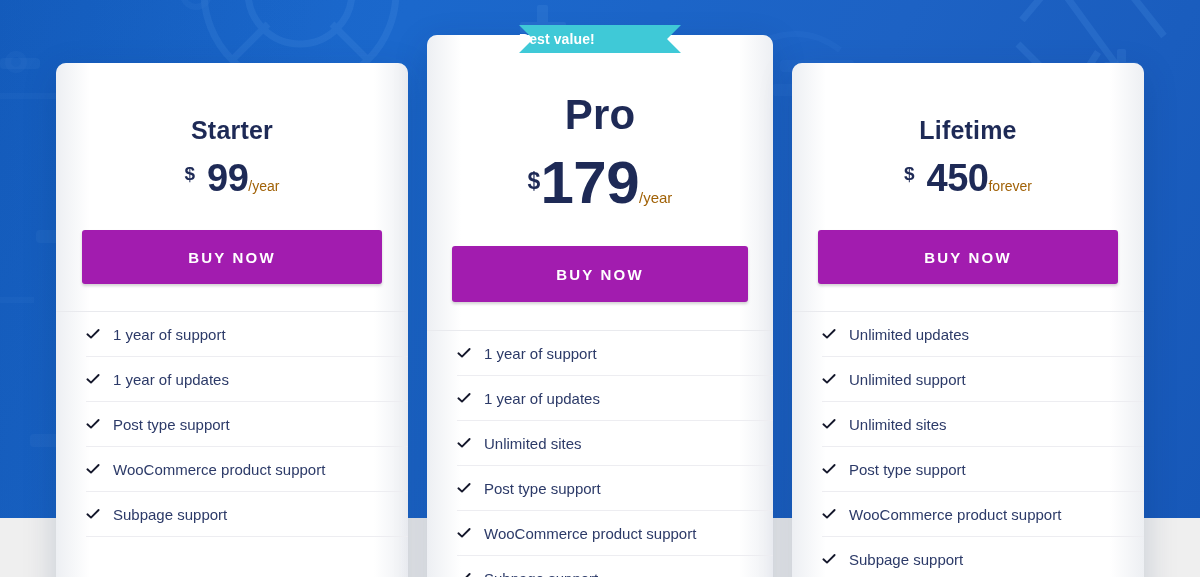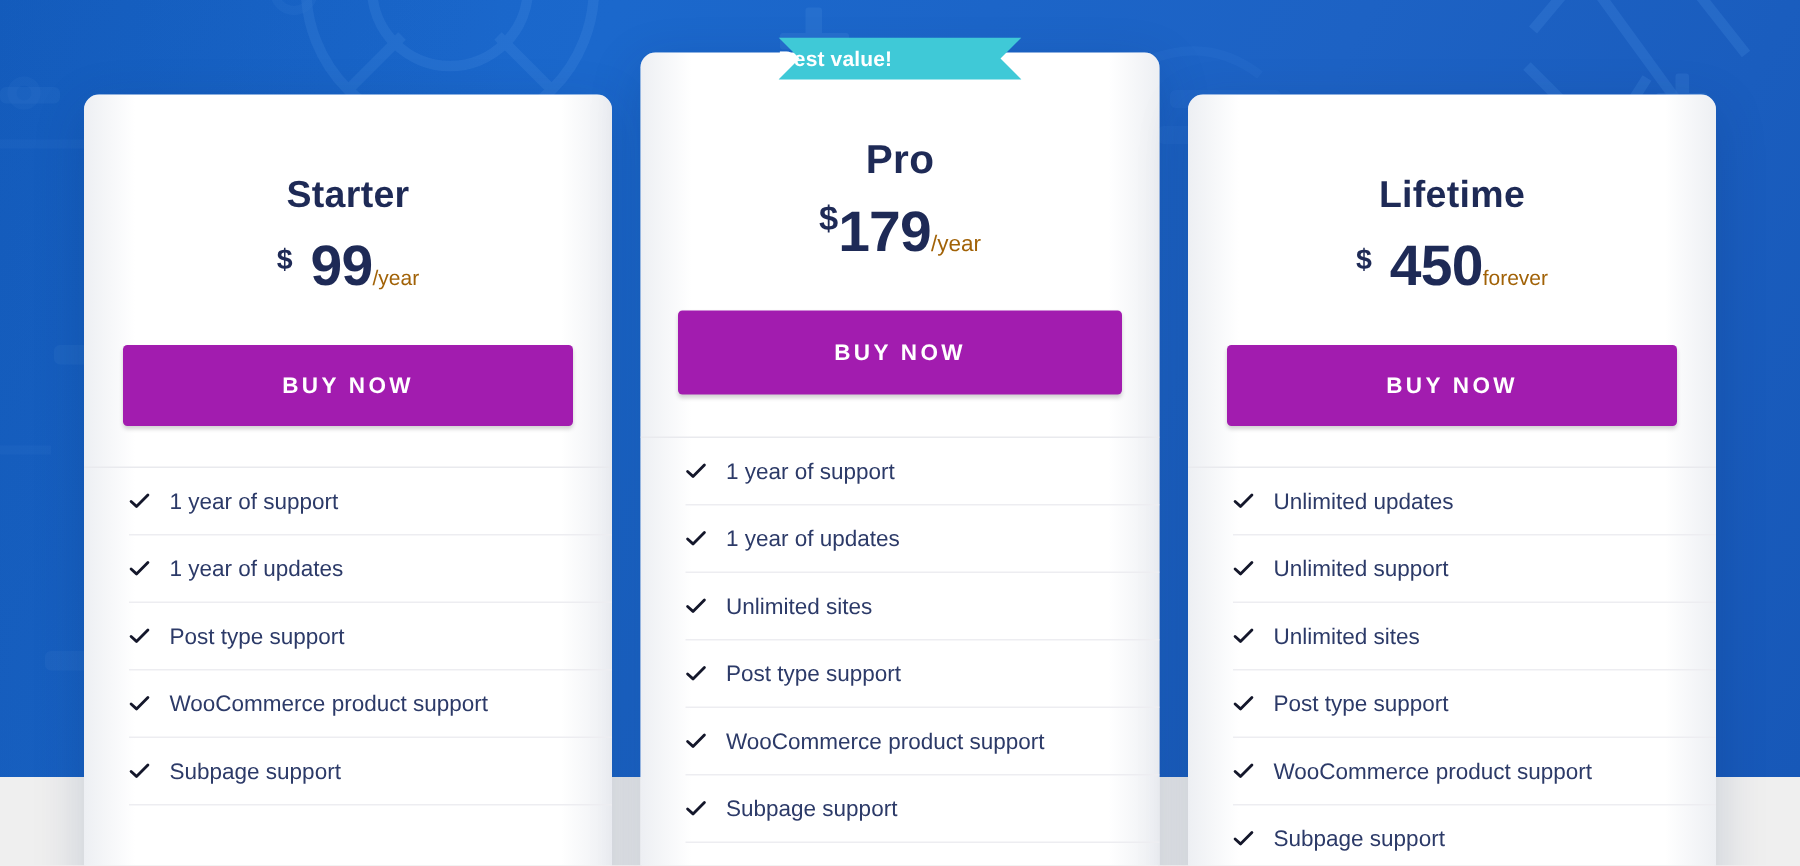--- a/index.html
+++ b/index.html
@@ -85,21 +85,21 @@
     border-radius: 26px;
   }
   .plan-name {
     color: #1e2a56;
     font-weight: bold;
     letter-spacing: .2px;
     margin: 0;
   }
   .card-starter  .plan-name,
   .card-lifetime .plan-name { font-size: 25px; padding-top: 53px; }
-  .card-pro      .plan-name { font-size: 27px; padding-top: 56px; }
+  .card-pro      .plan-name { font-size: 42px; padding-top: 56px; }
 
   .price-row {
     display: flex;
     align-items: baseline;
     justify-content: center;
     color: #1e2a56;
   }
   .card-starter  .price-row,
   .card-lifetime .price-row { margin-top: 14px; }
   .card-pro      .price-row { margin-top: 14px; }
@@ -120,21 +120,21 @@
     margin-left: 0;
   }
   .card-starter  .currency,
   .card-lifetime .currency { font-size: 19px; top: -11px; }
   .card-starter  .amount,
   .card-lifetime .amount   { font-size: 38px; margin-left: 12px; }
   .card-starter  .period,
   .card-lifetime .period   { font-size: 14px; }
 
   .card-pro .currency { font-size: 23px; top: -14px; }
-  .card-pro .amount   { font-size: 38px; }
+  .card-pro .amount   { font-size: 60px; }
   .card-pro .period   { font-size: 15px; }
 
   .buy-btn {
     display: block;
     box-sizing: border-box;
     background: #a21caf;
     color: #ffffff;
     border: 0;
     border-radius: 3px;
     font-family: "Liberation Sans", sans-serif;

